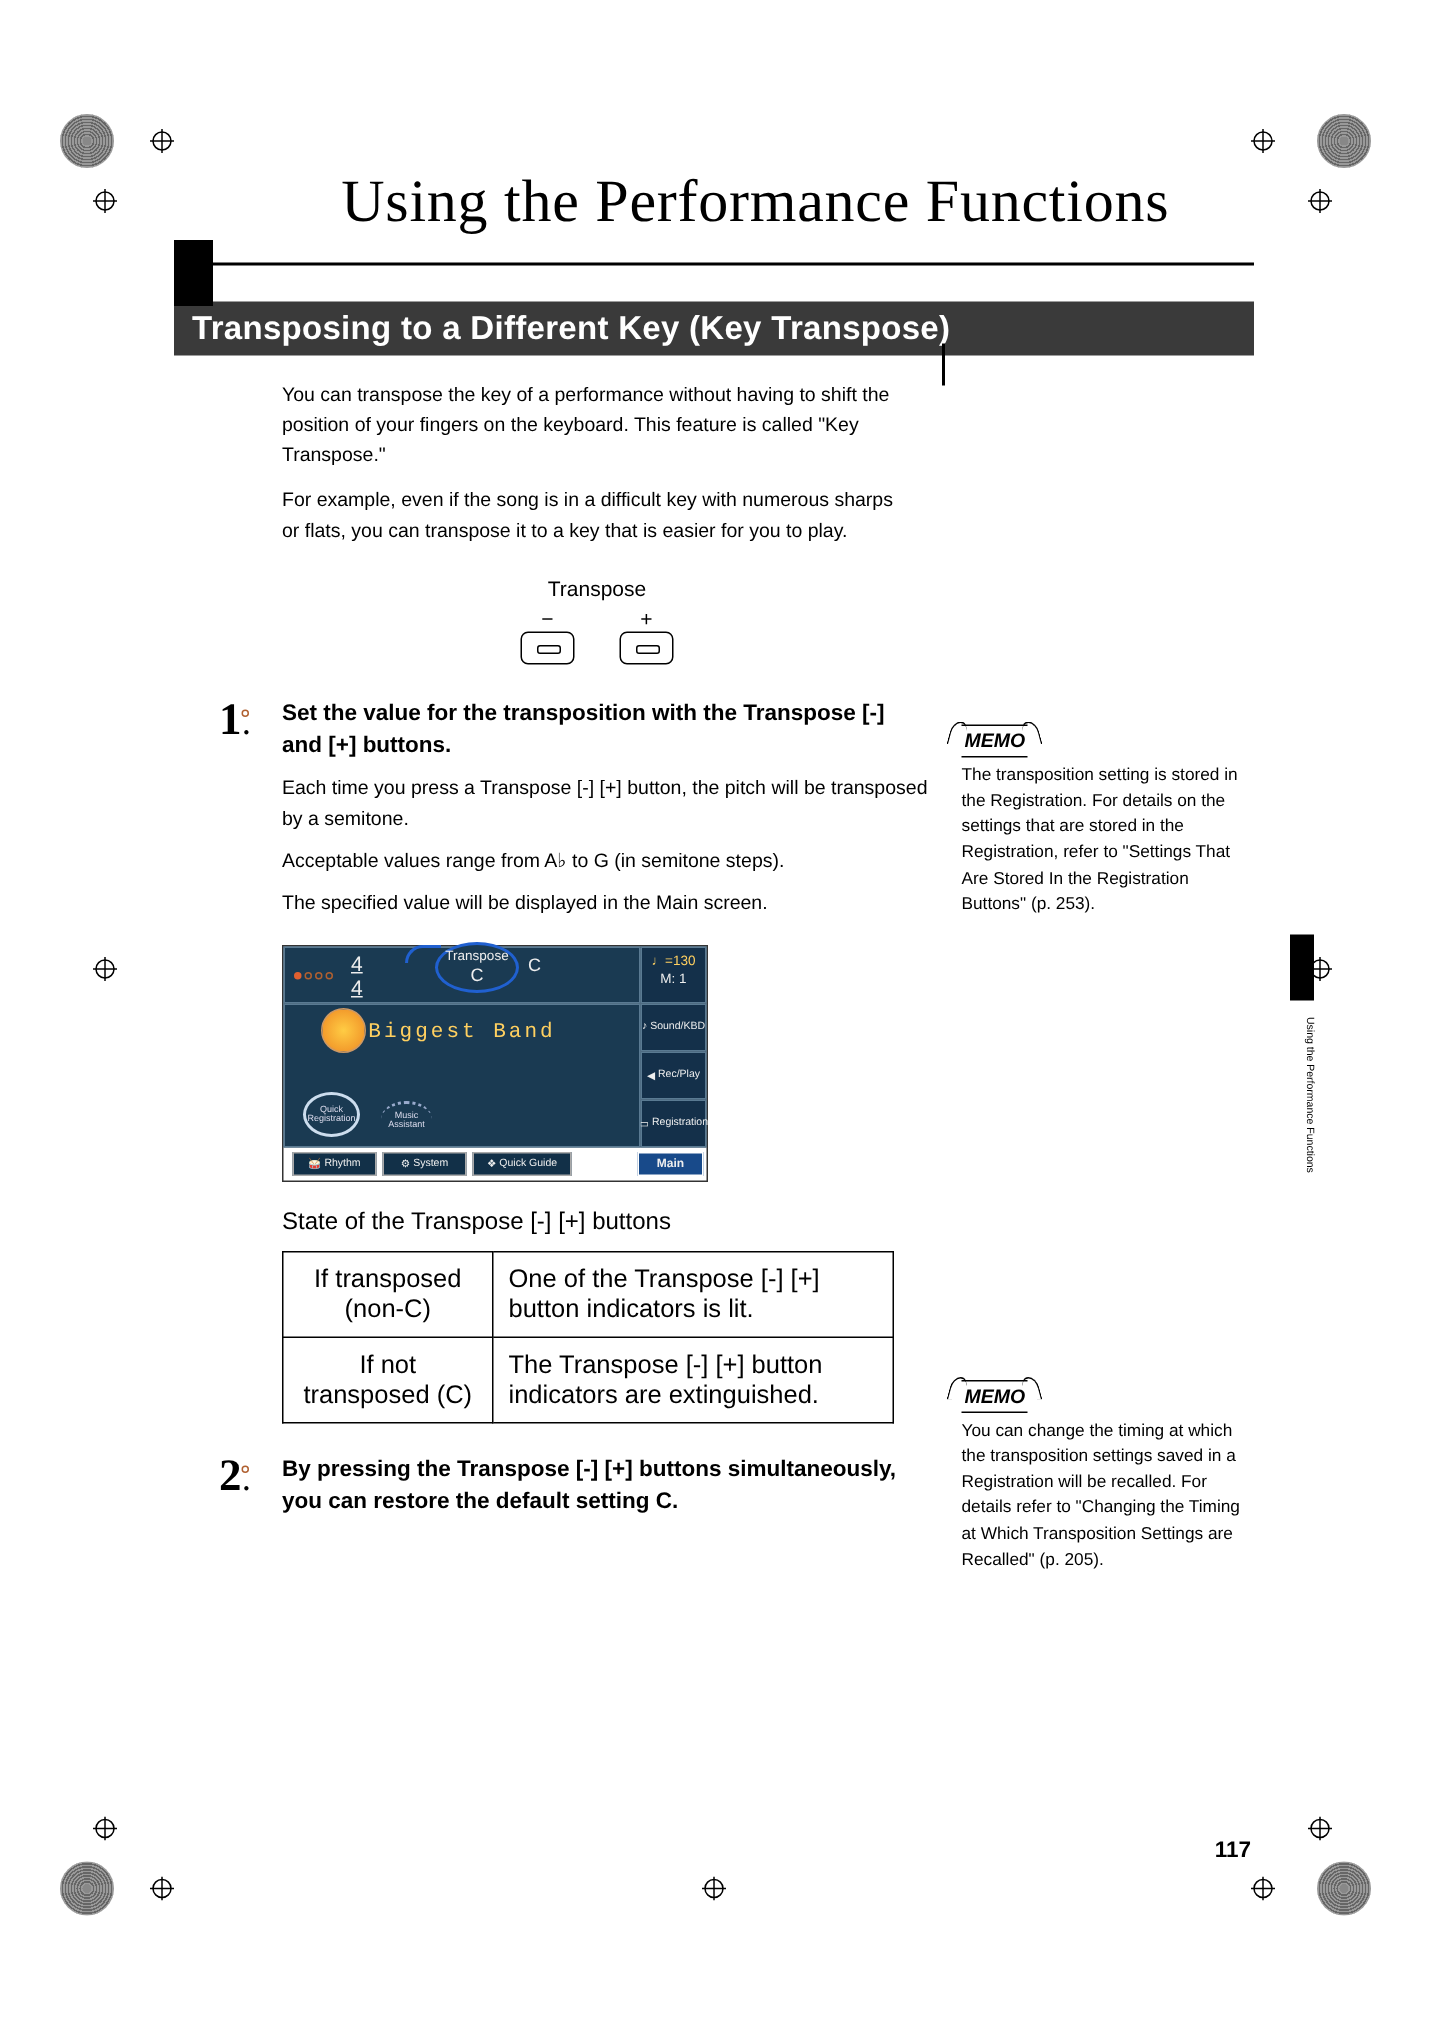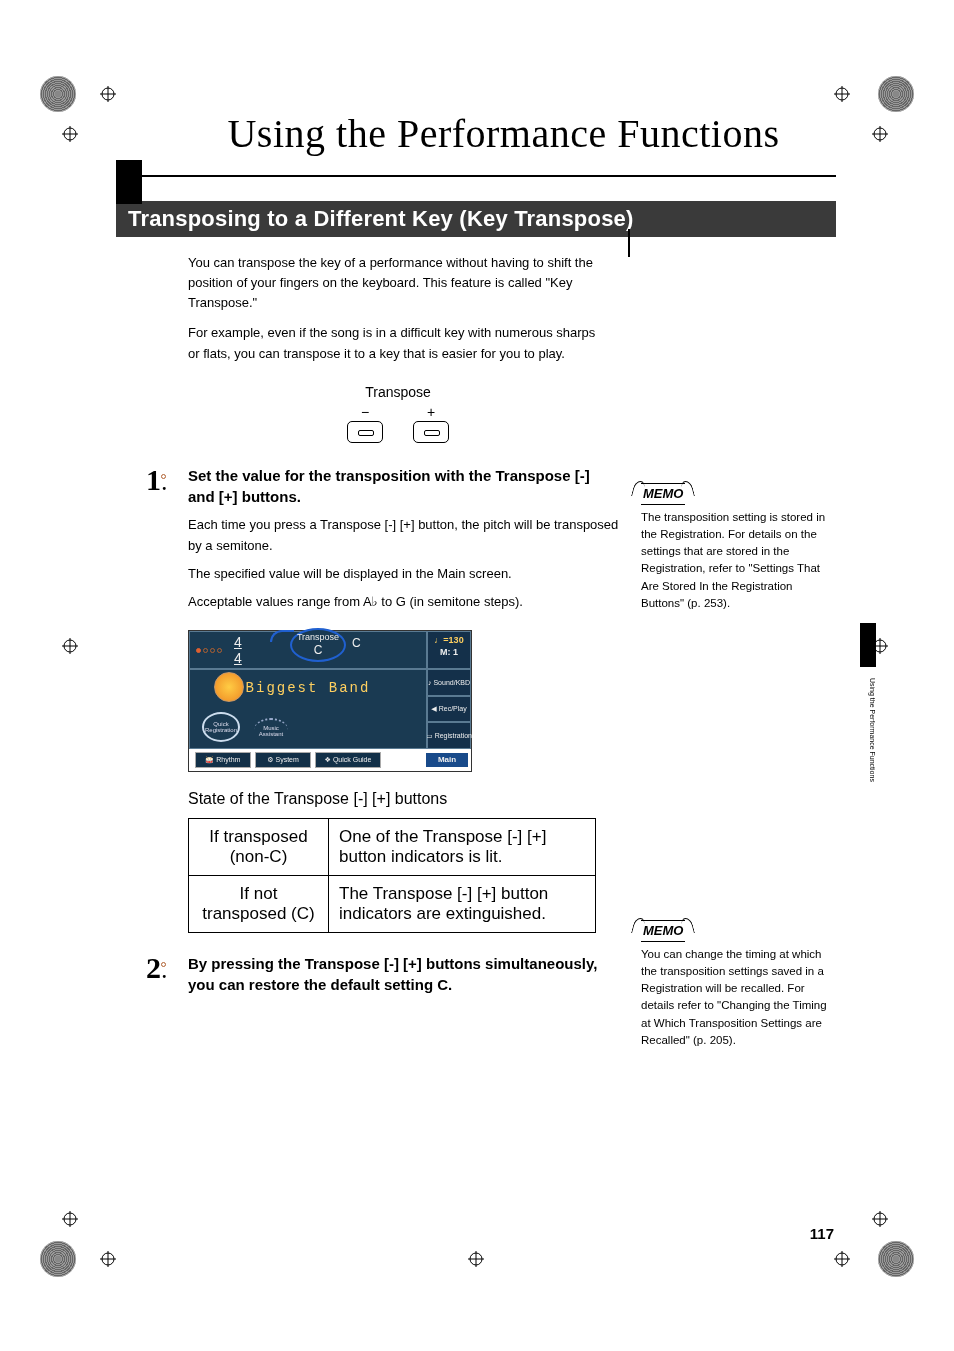--- a/index.html
+++ b/index.html
@@ -191,25 +191,24 @@
   }
   .keylabel { position:absolute; left:162px; top:4px; font-size:12px; }
   .screen-top-side {
     width: 44px;
     border: 1px solid #5a7a92;
     background: #14304a;
     text-align: center;
     font-size: 9px;
     padding-top: 3px;
     line-height: 1.3;
-    font-weight: bold;
   }
   .screen-mid {
     display: flex;
-    height: 80px;
+    height: 96px;
   }
   .screen-mid-main {
     flex: 1;
     background: #1a3a52;
     border: 1px solid #5a7a92;
     position: relative;
   }
   .style-name {
     color: #ffd060;
     font-family: "Courier New", monospace;
@@ -432,24 +431,24 @@
         </div>
       </div>
     </div>
   </div>
 
   <div class="step">
     <div class="step-num"><span>1</span><span class="dot">.</span></div>
     <div class="step-body">
       <div class="step-head">Set the value for the transposition with the Transpose [-] and [+] buttons.</div>
       <p class="step-p">Each time you press a Transpose [-] [+] button, the pitch will be transposed by a semitone.</p>
-      <p class="step-p">The specified value will be displayed in the Main screen.</p>
       <p class="step-p">
         <span>Acceptable values range from A</span><span class="flat">♭</span><span> to G (in semitone steps).</span>
       </p>
+      <p class="step-p">The specified value will be displayed in the Main screen.</p>
     </div>
   </div>
 
   <div class="screen">
     <div class="screen-top">
       <div class="screen-top-main">
         <span class="dots">
           <span class="dot on"></span><span class="dot"></span><span class="dot"></span><span class="dot"></span>
         </span>
         <span class="timesig">4<br>4</span>

